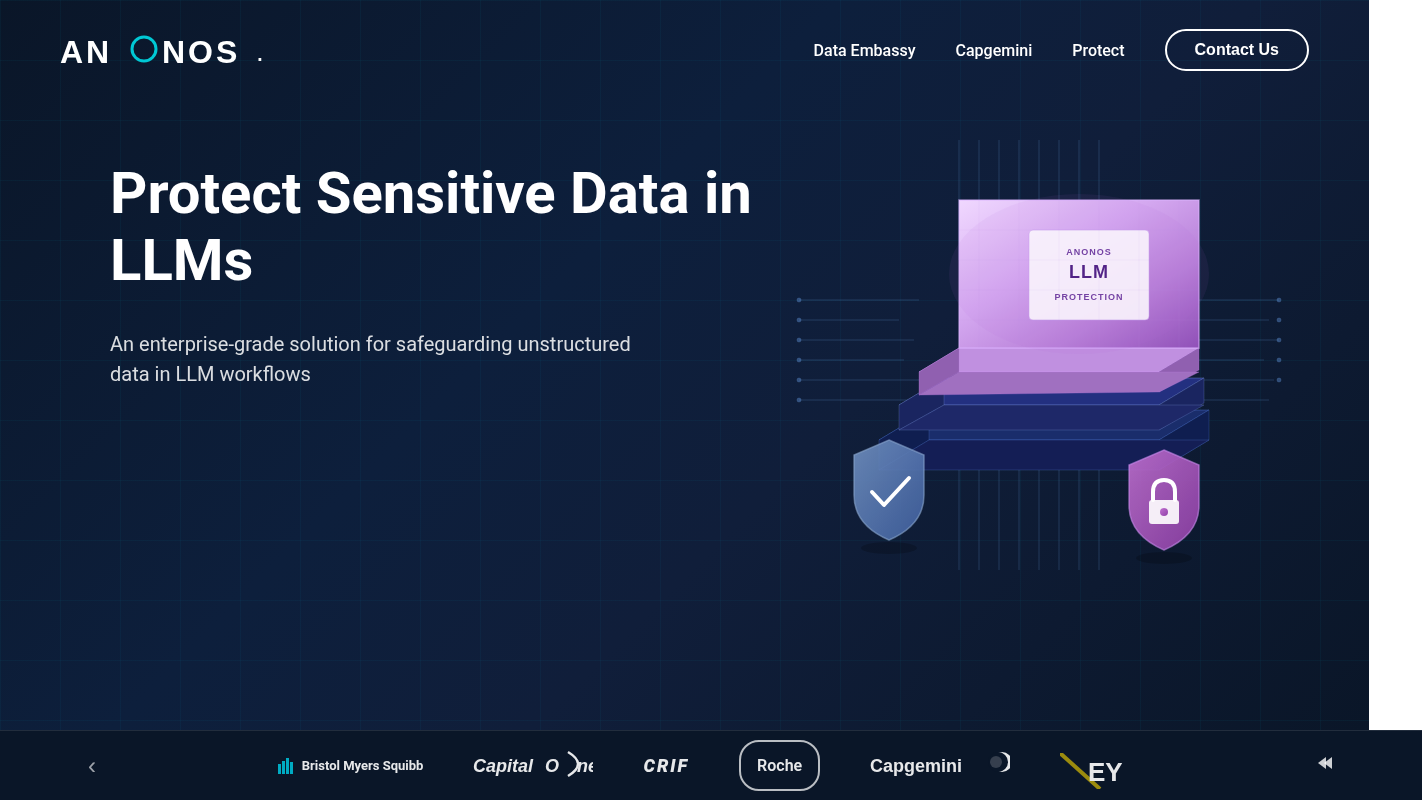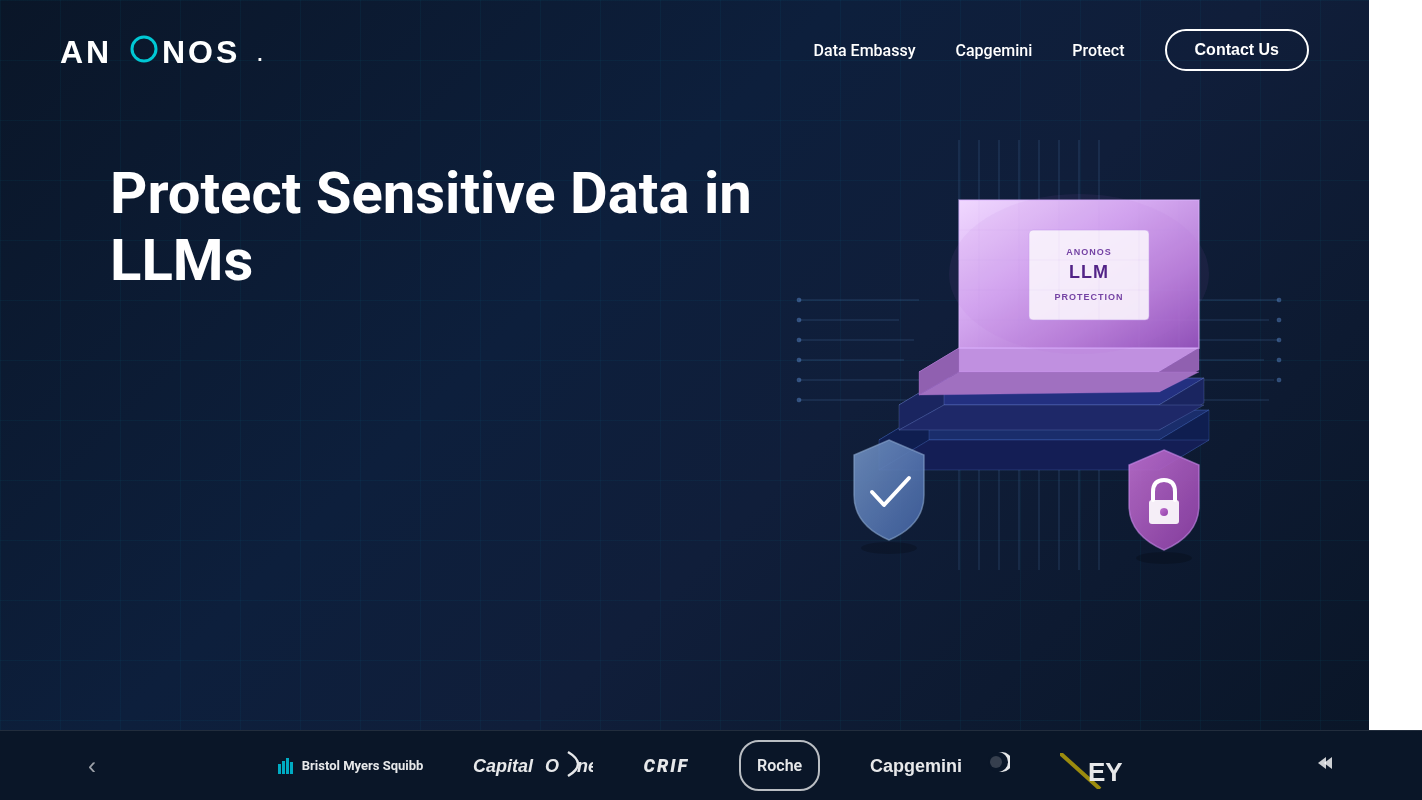--- a/index.html
+++ b/index.html
@@ -209,20 +209,21 @@
     <nav>
       <a class="nav-link">Data Embassy</a>
       <a class="nav-link">Capgemini</a>
       <a class="nav-link">Protect</a>
       <button class="contact-btn">Contact Us</button>
     </nav>
   </header>
 
   <div class="hero-content">
     <h1 class="hero-title">Protect Sensitive Data in LLMs</h1>
+    <p class="hero-subtitle">An enterprise-grade solution for safeguarding unstructured data in LLM workflows</p>
   </div>
 
   <div class="hero-illustration">
     <svg width="560" height="500" viewBox="0 0 560 500" xmlns="http://www.w3.org/2000/svg">
 
       <g stroke="rgba(100,150,220,0.25)" stroke-width="1" fill="none">
         <line x1="40" y1="200" x2="160" y2="200"></line>
         <line x1="40" y1="220" x2="140" y2="220"></line>
         <line x1="40" y1="240" x2="155" y2="240"></line>
         <line x1="40" y1="260" x2="145" y2="260"></line>

